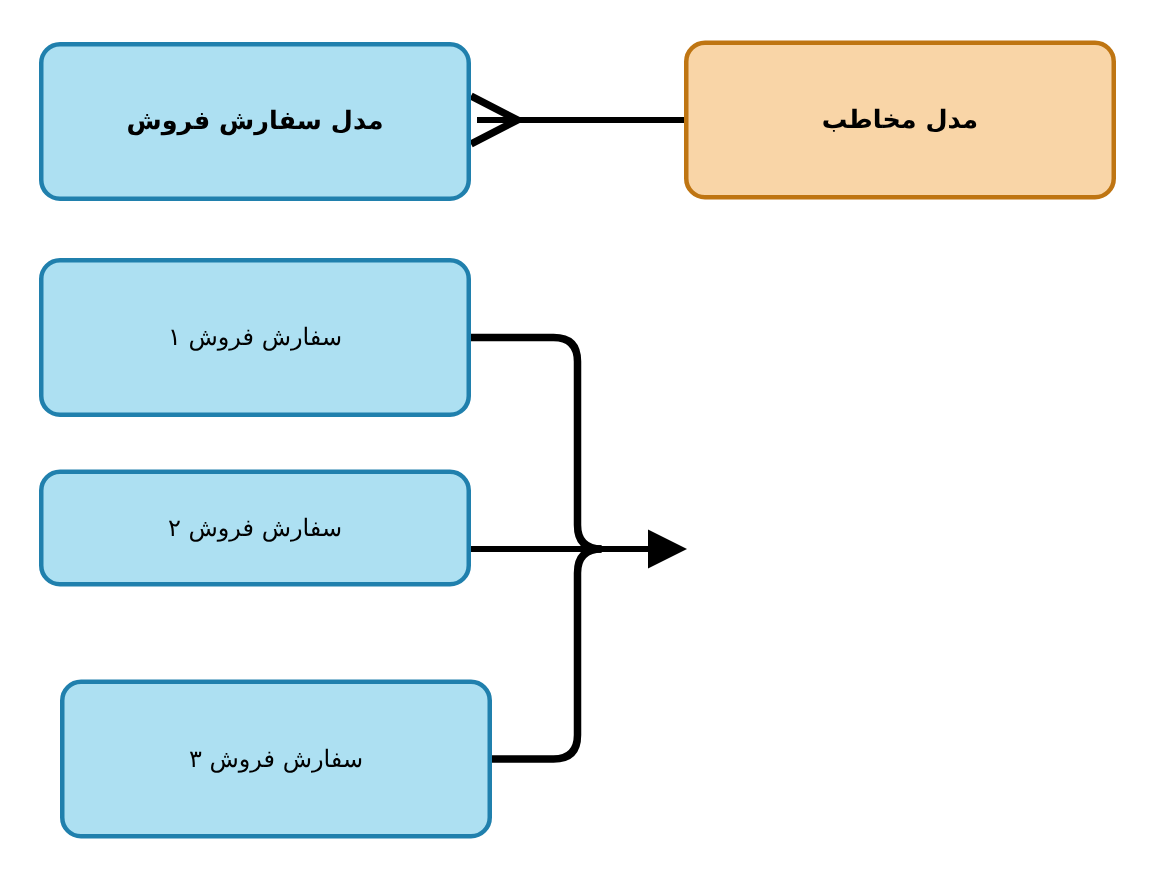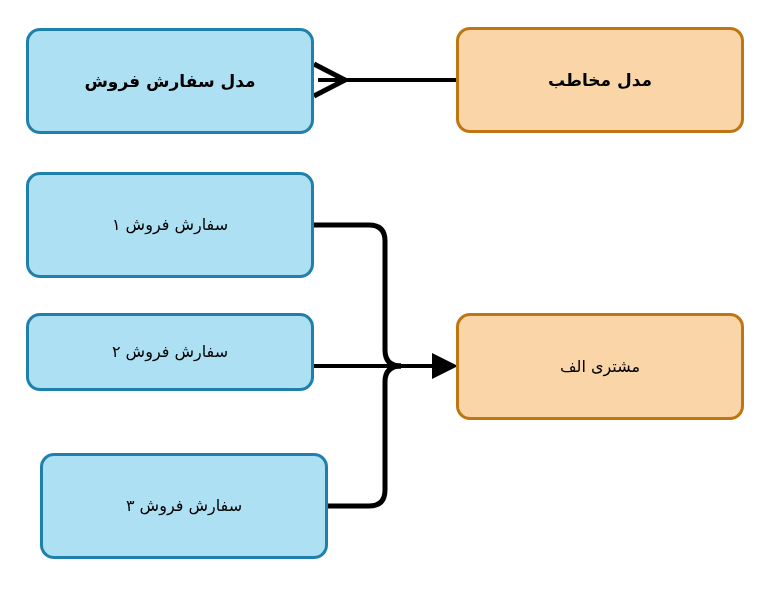--- a/index.html
+++ b/index.html
@@ -122,17 +122,14 @@
   </div>
 
   <div class="node instance" style="left:26px; top:313px; width:288px; height:78px;">
     <span class="node-label">سفارش فروش ۲</span>
   </div>
 
   <div class="node instance" style="left:40px; top:453px; width:288px; height:106px;">
     <span class="node-label">سفارش فروش ۳</span>
   </div>
 
-  <div class="node customer" style="left:456px; top:313px; width:288px; height:107px;">
-    <span class="node-label">مشتری الف</span>
-  </div>
 
 </div>
 
 </body></html>

